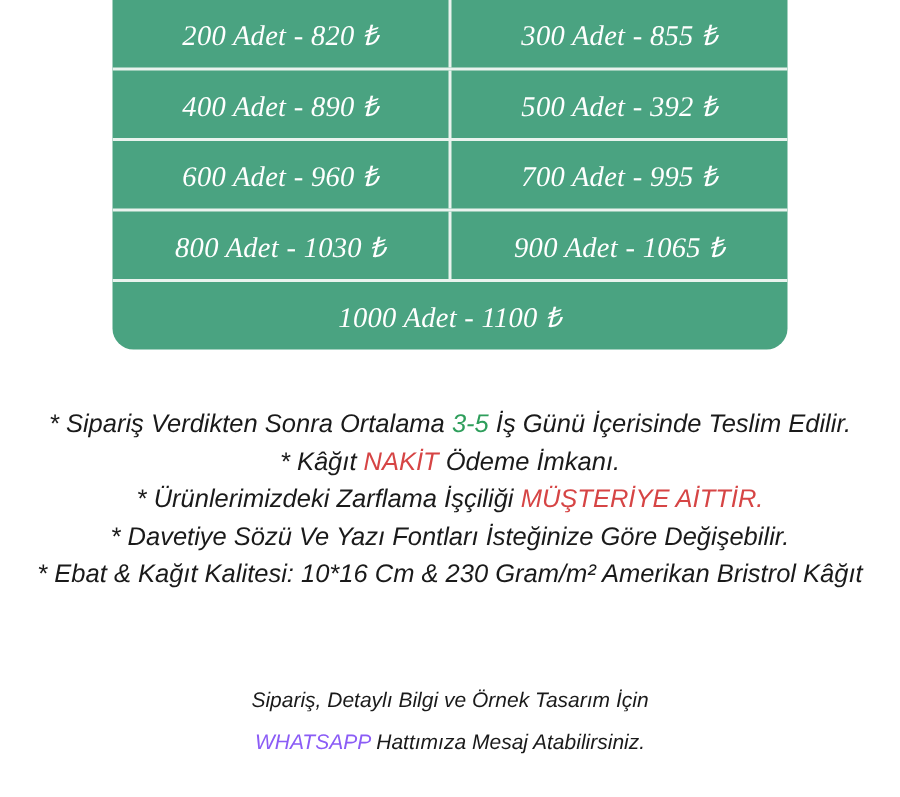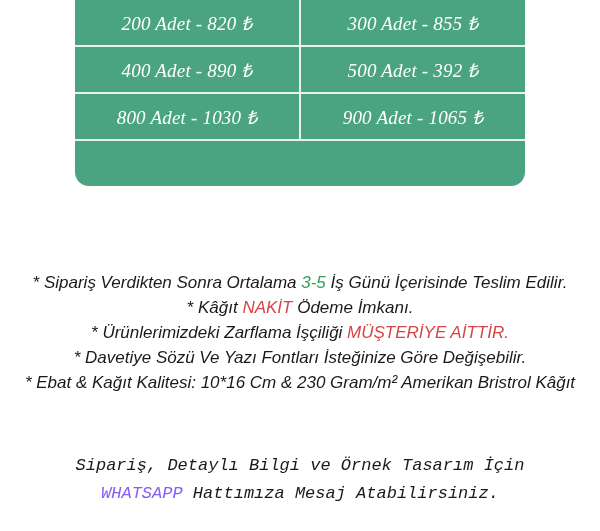--- a/index.html
+++ b/index.html
@@ -95,23 +95,23 @@
 
   
   .footer {
     position: absolute;
     left: 0;
     top: 452px;
     width: 600px;
     text-align: center;
   }
   .footer-line {
-    font-size: 17px;
+    font-size: 14px;
     font-style: italic;
-    font-family: Liberation Mono, monospace;
+    font-family: Liberation Sans, sans-serif;
     color: #1a1a1a;
     line-height: 28px;
     white-space: nowrap;
   }
   .wa {
     color: #8b5cf6;
   }
 </style>
 </head>
 <body>
@@ -123,27 +123,32 @@
     <div class="price-row">
       <div class="price-cell left">200 Adet - 820 ₺</div>
       <div class="price-cell right">300 Adet - 855 ₺</div>
     </div>
 
     <div class="price-row">
       <div class="price-cell left">400 Adet - 890 ₺</div>
       <div class="price-cell right">500 Adet - 392 ₺</div>
     </div>
 
+    <div class="price-row">
+      <div class="price-cell left">600 Adet - 960 ₺</div>
+      <div class="price-cell right">700 Adet - 995 ₺</div>
+    </div>
 
     <div class="price-row">
       <div class="price-cell left">800 Adet - 1030 ₺</div>
       <div class="price-cell right">900 Adet - 1065 ₺</div>
     </div>
 
     <div class="price-row last">
+      <div class="price-cell left">1000 Adet - 1100 ₺</div>
     </div>
 
   </div>
 
   <div class="notes">
 
     <div class="note-line">
       <span>* Sipariş Verdikten Sonra Ortalama </span><span class="hl-green">3-5</span><span> İş Günü İçerisinde Teslim Edilir.</span>
     </div>
 

